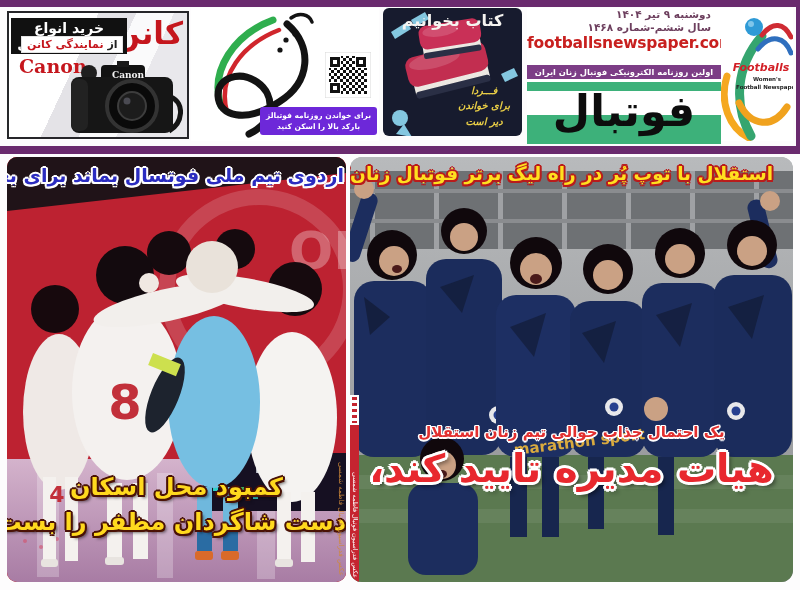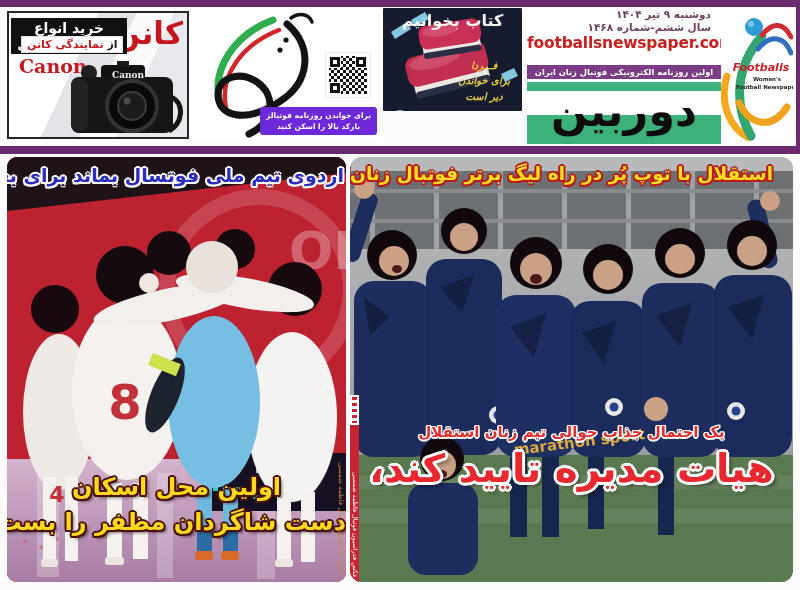--- a/index.html
+++ b/index.html
@@ -26,21 +26,21 @@
   #canon-latin{left:10px;top:42px;font-family:"DejaVu Serif",serif;font-size:19px;font-weight:900;color:#c5161d;}
   #canon-cam{right:4px;bottom:2px;}
 
   
   #calligraphy-box{left:191px;top:8px;width:188px;height:133px;background:#ffffff;overflow:visible;}
   #qr-code{right:8px;top:44px;}
   #qr-caption{right:2px;bottom:6px;background:#6d28d9;color:#fff;font-size:7.5px;font-weight:700;
     text-align:center;padding:3px 6px;border-radius:3px;line-height:1.5;direction:rtl;}
 
   
-  #books-ad{left:383px;top:8px;width:139px;height:103px;background:#171b2e;border-radius:1px;overflow:hidden;}
+  #books-ad{left:383px;top:8px;width:139px;height:128px;background:#171b2e;border-radius:6px;overflow:hidden;}
   #books-title{top:3px;left:0;right:0;text-align:center;color:#f5f3f0;font-size:16px;font-weight:900;direction:rtl;}
   #books-lines{right:12px;bottom:7px;text-align:center;direction:rtl;color:#e8cd46;font-size:10px;
     font-weight:900;line-height:1.55;font-style:italic;}
 
   
   #masthead{left:527px;top:8px;width:266px;height:133px;background:#fff;}
   #mh-left{position:absolute;left:0;top:0;width:194px;height:133px;}
   #mh-date,#mh-issue{direction:rtl;text-align:right;padding-right:10px;font-size:10.5px;font-weight:700;
     color:#6d3f5e;line-height:1.25;}
   #mh-site{font-size:15.5px;font-weight:900;color:#c8201f;letter-spacing:-0.2px;line-height:1.05;margin-top:1px;}
@@ -174,21 +174,21 @@
     </div>
   </div>
 
   <div class="abs" id="masthead">
     <div id="mh-left">
       <div id="mh-date">دوشنبه ۹ تیر ۱۴۰۴</div>
       <div id="mh-issue">سال ششم-شماره ۱۴۶۸</div>
       <div id="mh-site">footballsnewspaper.com</div>
       <div id="mh-tagline">اولین روزنامه الکترونیکی فوتبال زنان ایران</div>
       <div id="mh-band">
-        <div id="mh-title">دوربین</div>
+        <div id="mh-title">فوتبال</div>
       </div>
     </div>
     <div id="mh-logo">
       <svg width="72" height="133" viewBox="0 0 72 133">
         <path d="M6 68 C -2 94, 8 120, 28 130" fill="none" stroke="#f5a81f" stroke-width="7" stroke-linecap="round"></path>
         <path d="M30 128 C 12 96, 15 58, 41 28" fill="none" stroke="#35a56f" stroke-width="9" stroke-linecap="round"></path>
         <path d="M18 95 C 30 119, 52 121, 66 99" fill="none" stroke="#f0a21e" stroke-width="7" stroke-linecap="round"></path>
         <path d="M41 27 C 52 13, 63 15, 70 29" fill="none" stroke="#cf2b33" stroke-width="5" stroke-linecap="round"></path>
         <path d="M37 41 C 50 25, 64 29, 70 45" fill="none" stroke="#2f6fbe" stroke-width="5" stroke-linecap="round"></path>
         <circle cx="33" cy="19" r="9" fill="#2e9ad6"></circle>
@@ -268,21 +268,21 @@
         <rect x="34" y="402" width="17" height="8" rx="3" fill="#e8e4e0"></rect>
         <rect x="98" y="400" width="19" height="8" rx="3" fill="#e8e4e0"></rect>
         <rect x="268" y="402" width="18" height="8" rx="3" fill="#e8e4e0"></rect>
         <text x="118" y="262" text-anchor="middle" font-size="48" font-weight="bold" fill="#c2303a">8</text>
         <text x="50" y="345" text-anchor="middle" font-size="22" font-weight="bold" fill="#c2303a">4</text>
       </g>
     </svg>
 
     <div class="abs hl" id="lp-top-headline">اردوی تیم ملی فوتسال بماند برای بعد</div>
     <div class="abs hl" id="lp-bottom">
-      <div class="yellow-hl">اولین محل اسکان</div>
+      <div class="yellow-hl">کمبود محل اسکان</div>
       <div class="yellow-hl">دست شاگردان مظفر را بست</div>
     </div>
     <div class="abs" id="lp-credit" dir="rtl">عکس فدراسیون فوتبال فاطمه شمسی</div>
   </div>
 
   <div class="abs photo" id="right-photo">
     <svg width="443" height="425" viewBox="0 0 443 425">
       <defs>
         <linearGradient id="greyG" x1="0" y1="0" x2="0" y2="1">
           <stop offset="0" stop-color="#b8babc"></stop>

